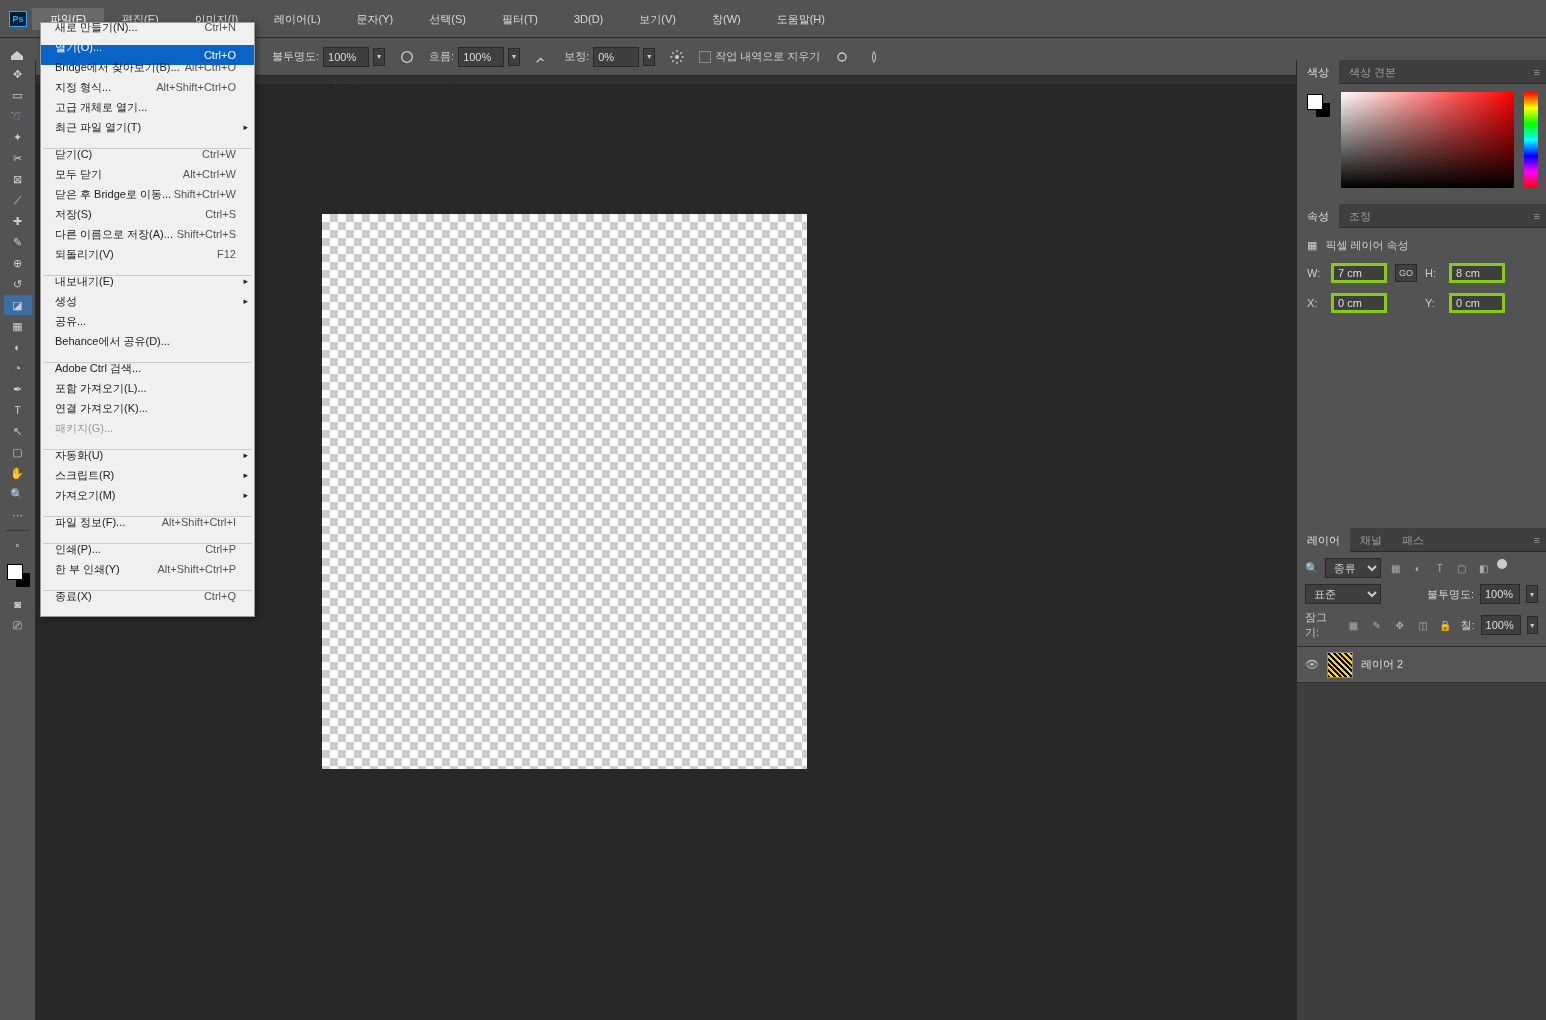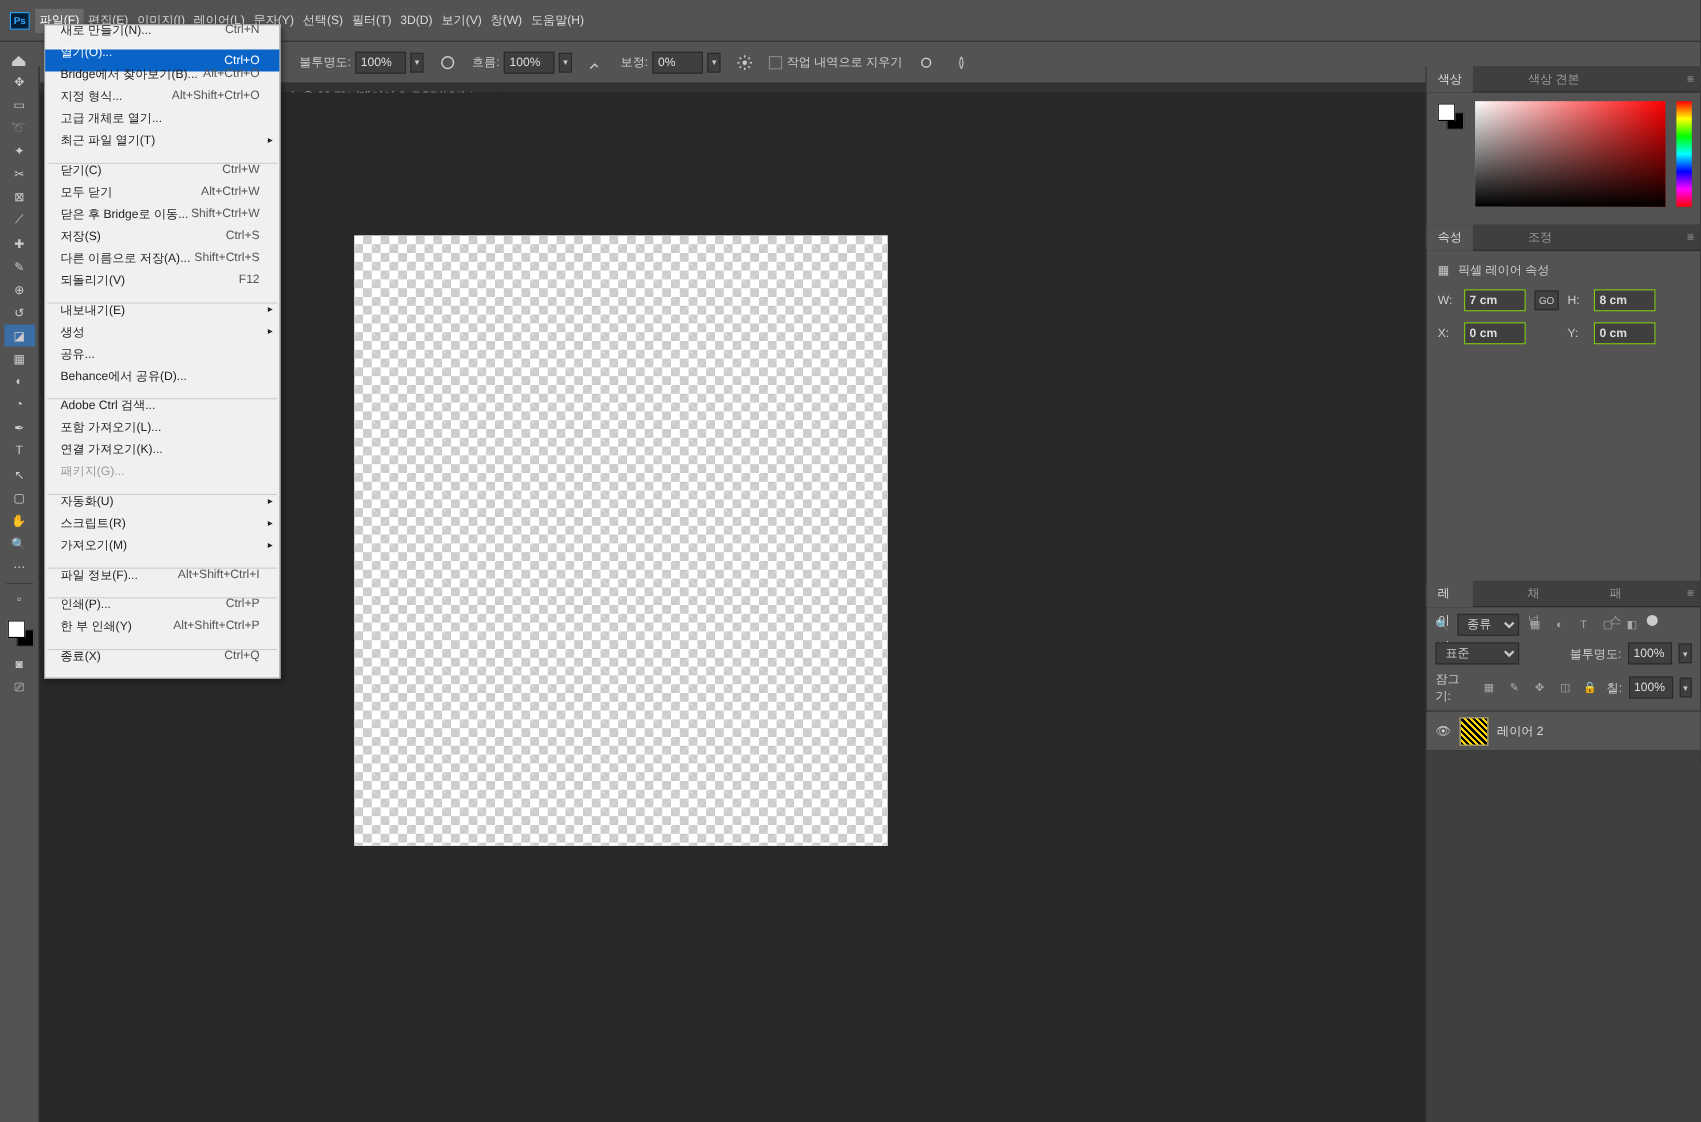--- a/index.html
+++ b/index.html
@@ -2,21 +2,21 @@
 <html><head>
 <meta charset="utf-8">
 <style>
 * { margin: 0; padding: 0; box-sizing: border-box; font-family: "Malgun Gothic", Arial, sans-serif; font-size: 11px; user-select: none; }
 body { background: #323232; color: #ccc; width: 1546px; height: 1020px; overflow: hidden; position: relative; }
 
 
 .menubar { height: 38px; background: #535353; display: flex; align-items: center; border-bottom: 1px solid #2a2a2a; }
 .ps-logo { width: 28px; height: 22px; display: flex; align-items: center; justify-content: center; margin-left: 4px; }
 .ps-logo-box { width: 18px; height: 16px; background: #001e36; border: 1px solid #31a8ff; display: flex; align-items: center; justify-content: center; color:#31a8ff; font-size:9px; font-weight:bold; }
-.menu-item { padding: 0 4px; height: 22px; line-height: 22px; color: #d8d8d8; cursor: pointer; }
+.menu-item { padding: 0 18px; height: 22px; line-height: 22px; color: #d8d8d8; cursor: pointer; }
 .menu-item.active { background: #6a6a6a; color:#fff; }
 
 
 .optbar { height: 38px; background: #535353; display: flex; align-items: center; border-bottom: 1px solid #2a2a2a; padding: 0 6px; gap: 12px;}
 .home-icon { width: 22px; height: 22px; display:flex; align-items:center; justify-content:center; }
 .opt-field { display:flex; align-items:center; gap:4px; color:#ccc;}
 .opt-input { background:#3f3f3f; border:1px solid #2a2a2a; color:#ddd; width:46px; height:20px; padding:0 4px; font-size:11px;}
 .opt-icon { width:20px; height:20px; display:flex; align-items:center; justify-content:center; color:#ccc;}
 .chk { width:12px; height:12px; border:1px solid #888; display:inline-block;}
 .dd { width:12px; height:18px; border:1px solid #2a2a2a; background:#3f3f3f; display:inline-flex; align-items:center; justify-content:center;}
@@ -37,35 +37,35 @@
 .swatch-bg { width:16px; height:16px; background:#000; border:1px solid #555; position:absolute; right:0; bottom:0;}
 
 
 .canvas-area { position:absolute; left:36px; top:84px; right:250px; bottom:0; background:#282828;}
 .canvas { position:absolute; left:286px; top:130px; width:485px; height:555px; background:#fff;
   background-image: linear-gradient(45deg,#ccc 25%,transparent 25%),linear-gradient(-45deg,#ccc 25%,transparent 25%),linear-gradient(45deg,transparent 75%,#ccc 75%),linear-gradient(-45deg,transparent 75%,#ccc 75%);
   background-size:16px 16px; background-position:0 0,0 8px,8px -8px,-8px 0; }
 
 
 .panels { position:absolute; right:0; top:60px; width:250px; bottom:0; background:#535353; border-left:1px solid #2a2a2a; display:flex; flex-direction:column;}
-.panel-tabbar { height:24px; background:#3f3f3f; display:flex; align-items:center; border-bottom:1px solid #2a2a2a;gap:40px;}
+.panel-tabbar { height:24px; background:#3f3f3f; display:flex; align-items:center; border-bottom:1px solid #2a2a2a;}
 .panel-tab { padding:0 10px; height:24px; line-height:24px; color:#999; cursor:pointer;}
 .panel-tab.active { background:#535353; color:#ddd;}
 .panel-menu { margin-left:auto; padding:0 6px; color:#999;}
 
 .color-panel-body { height:120px; padding:8px; display:flex; gap:10px; align-items:flex-start;}
 .color-chips { width:26px; height:26px; position:relative;}
 .gradient-box { flex:1; height:96px; position:relative; background: linear-gradient(to right, #fff, #ff0000);}
 .gradient-box::after { content:""; position:absolute; inset:0; background:linear-gradient(to bottom, rgba(0,0,0,0), #000);}
 .hue-strip { width:14px; height:96px; background: linear-gradient(to bottom, red,yellow,lime,cyan,blue,magenta,red);}
 
 .props-body { padding:10px; display:flex; flex-direction:column; gap:10px; height:120px;}
 .props-row { display:flex; align-items:center; gap:8px;}
 .prop-label { width:16px; color:#ccc;}
-.prop-input { background:#3f3f3f; border:1px solid #84cc16; color:#ddd; width:56px; height:20px; padding:0 4px; font-size:11px;font-weight:bold;}
+.prop-input { background:#3f3f3f; border:3px solid #84cc16; color:#ddd; width:56px; height:20px; padding:0 4px; font-size:11px;}
 .link-icon { width:22px; height:18px; background:#3f3f3f; border:1px solid #2a2a2a; display:flex; align-items:center; justify-content:center; font-size:9px;}
 
 .layers-panel { flex:1; display:flex; flex-direction:column;}
 .layer-controls { padding:6px 8px; display:flex; flex-direction:column; gap:6px; border-bottom:1px solid #2a2a2a;}
 .layer-row { display:flex; align-items:center; gap:6px;}
 .layer-filter { background:#3f3f3f; border:1px solid #2a2a2a; color:#ccc; height:20px; padding:0 4px; flex:0 0 auto; width:56px;}
 .filter-icons { display:flex; gap:4px; }
 .filter-icon { width:18px; height:18px; border:1px solid transparent; display:flex; align-items:center; justify-content:center; color:#aaa; font-size:10px;}
 .dot { width:10px; height:10px; border-radius:50%; background:#ccc;}
 .layer-list { flex:1; background:#3f3f3f;}

